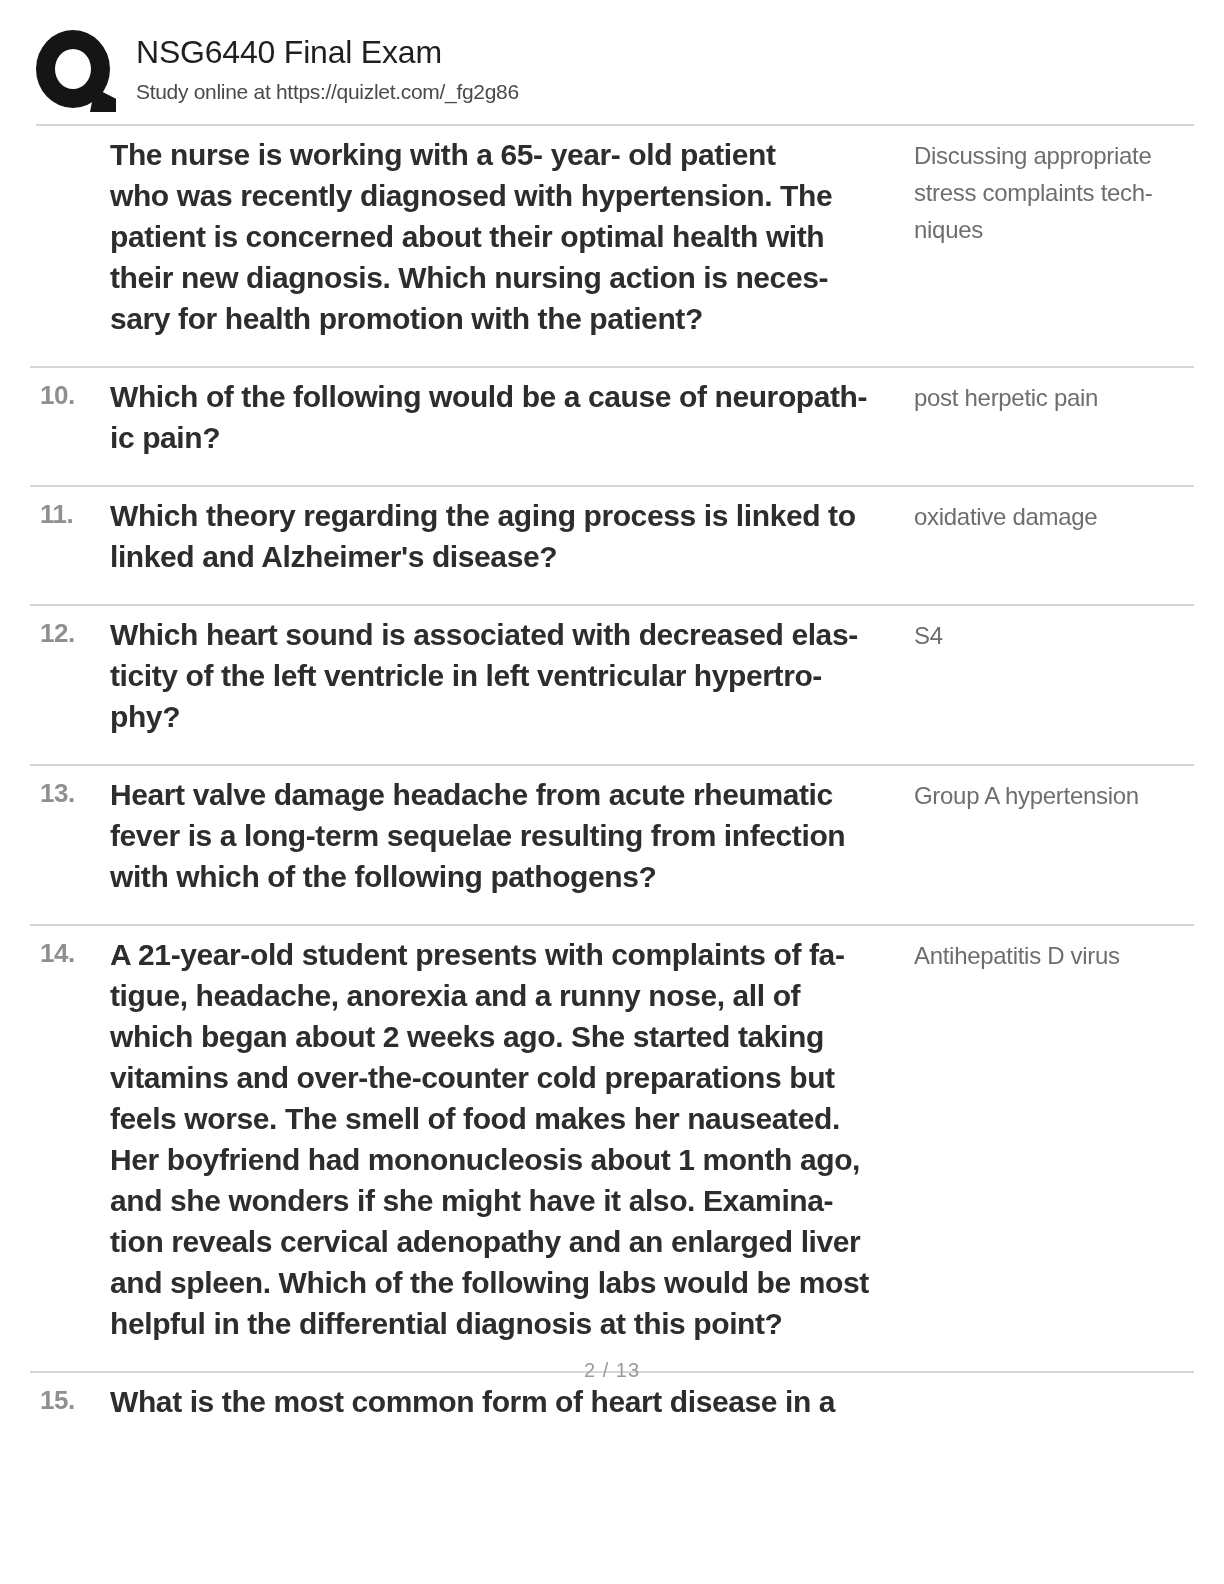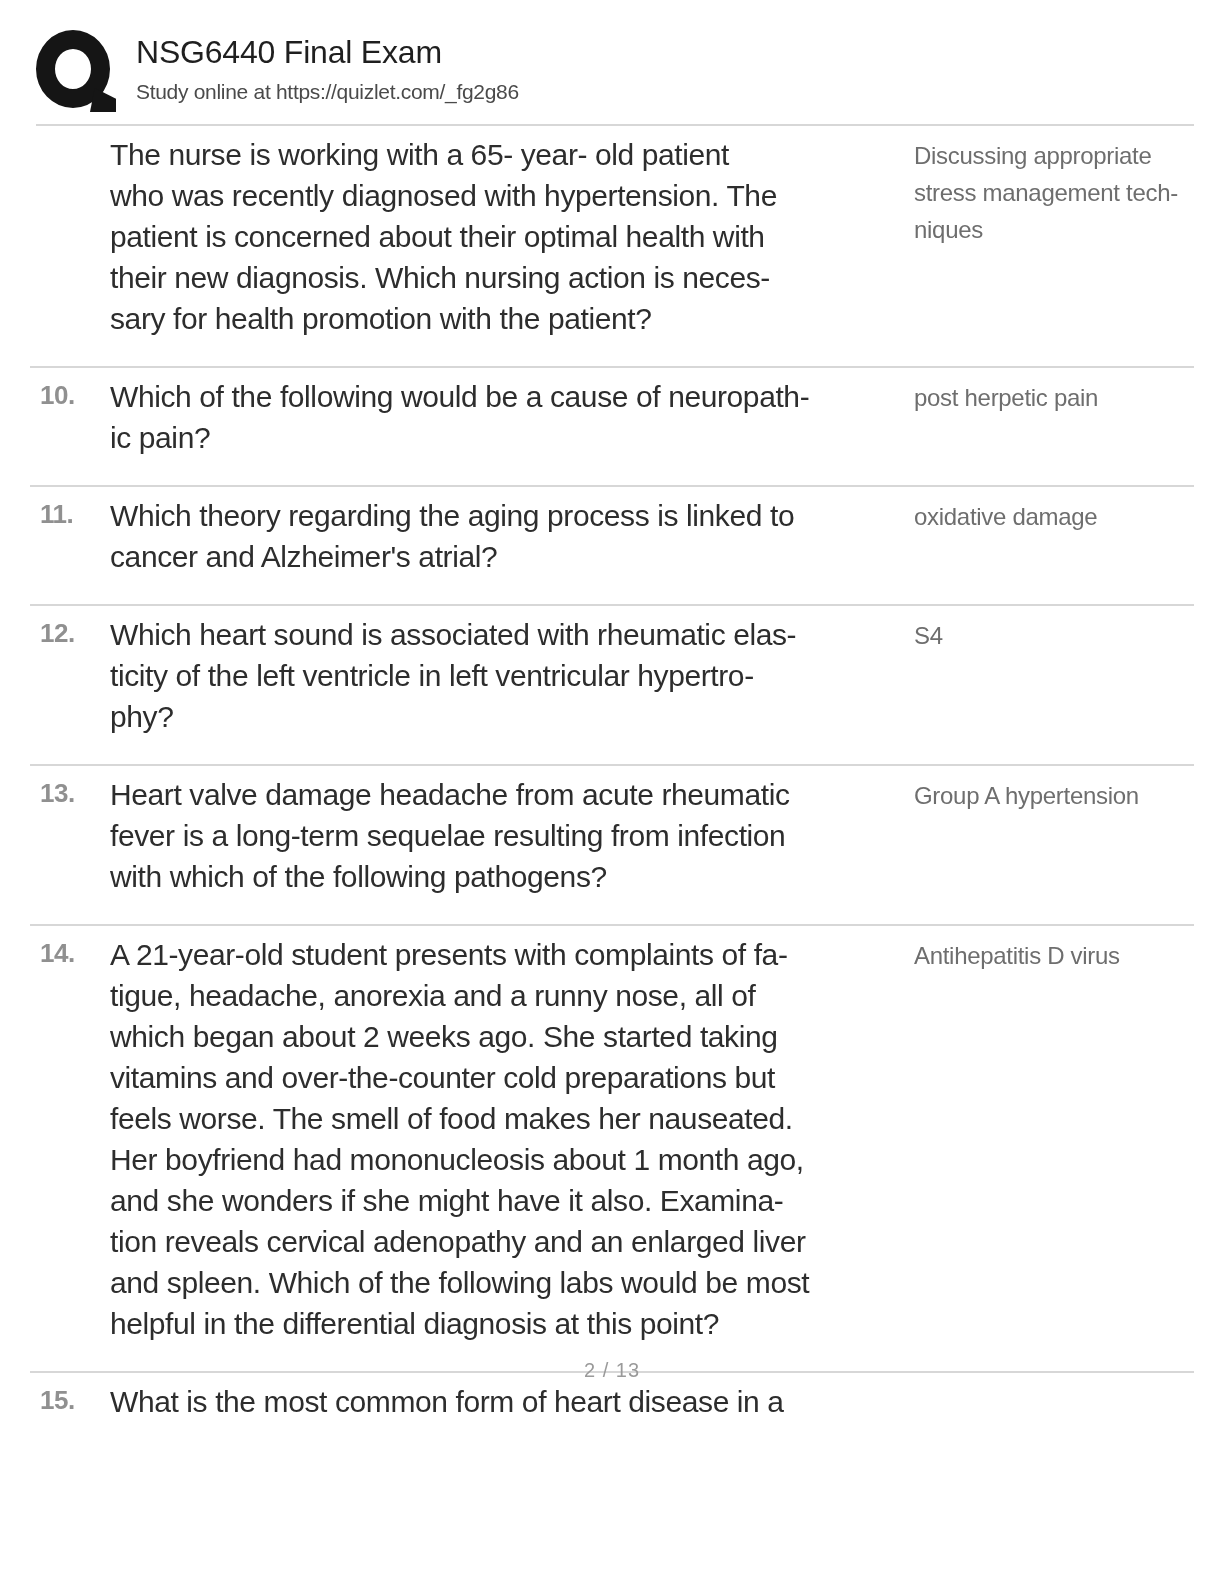--- a/index.html
+++ b/index.html
@@ -55,21 +55,21 @@
     padding:8px 0 27px 0;
     border-bottom:2px solid #d7d7d7;
   }
   .qa-row.last { border-bottom:none; }
   .q-number {
     font-size:26px; font-weight:700; color:#909090;
     padding-left:10px; padding-top:4px;
     letter-spacing:-0.5px;
   }
   .q-text {
-    font-size:30px; font-weight:400; color:#2d2d2d;
+    font-size:30px; font-weight:700; color:#2d2d2d;
     line-height:41px;
     letter-spacing:-0.4px;
     white-space:pre-line;
   }
   .q-answer {
     font-size:24px; font-weight:300; color:#6e6e6e;
     line-height:37px;
     padding-top:3px; padding-left:9px;
     letter-spacing:-0.3px;
     white-space:pre-line;
@@ -102,41 +102,41 @@
   <div class="qa-list">
 
     <div class="qa-row">
       <div class="q-number"></div>
       <div class="q-text">The nurse is working with a 65- year- old patient
 who was recently diagnosed with hypertension. The
 patient is concerned about their optimal health with
 their new diagnosis. Which nursing action is neces-
 sary for health promotion with the patient?</div>
       <div class="q-answer">Discussing appropriate
-stress management tech-
+stress complaints tech-
 niques</div>
     </div>
 
     <div class="qa-row">
       <div class="q-number">10.</div>
       <div class="q-text">Which of the following would be a cause of neuropath-
 ic pain?</div>
       <div class="q-answer">post herpetic pain</div>
     </div>
 
     <div class="qa-row">
       <div class="q-number">11.</div>
       <div class="q-text">Which theory regarding the aging process is linked to
-cancer and Alzheimer's atrial?</div>
+linked and Alzheimer's disease?</div>
       <div class="q-answer">oxidative damage</div>
     </div>
 
     <div class="qa-row">
       <div class="q-number">12.</div>
-      <div class="q-text">Which heart sound is associated with rheumatic elas-
+      <div class="q-text">Which heart sound is associated with decreased elas-
 ticity of the left ventricle in left ventricular hypertro-
 phy?</div>
       <div class="q-answer">S4</div>
     </div>
 
     <div class="qa-row">
       <div class="q-number">13.</div>
       <div class="q-text">Heart valve damage headache from acute rheumatic
 fever is a long-term sequelae resulting from infection
 with which of the following pathogens?</div>

